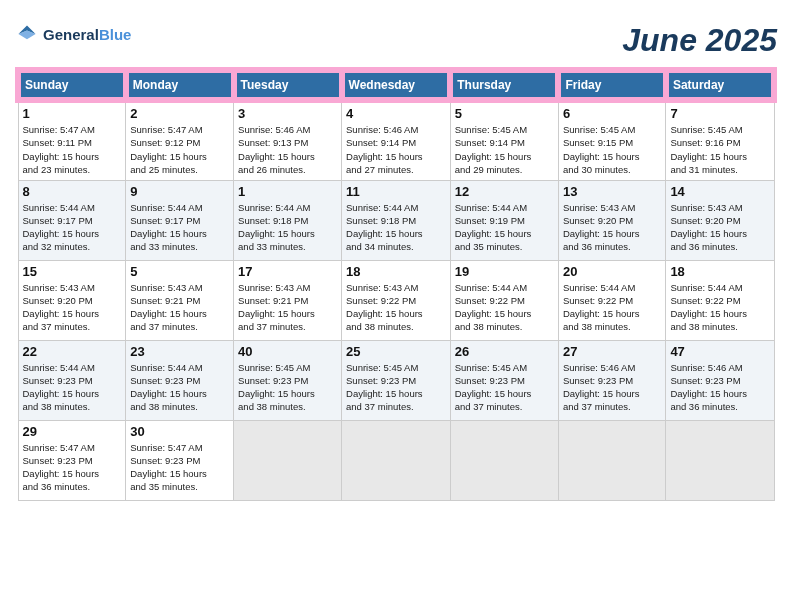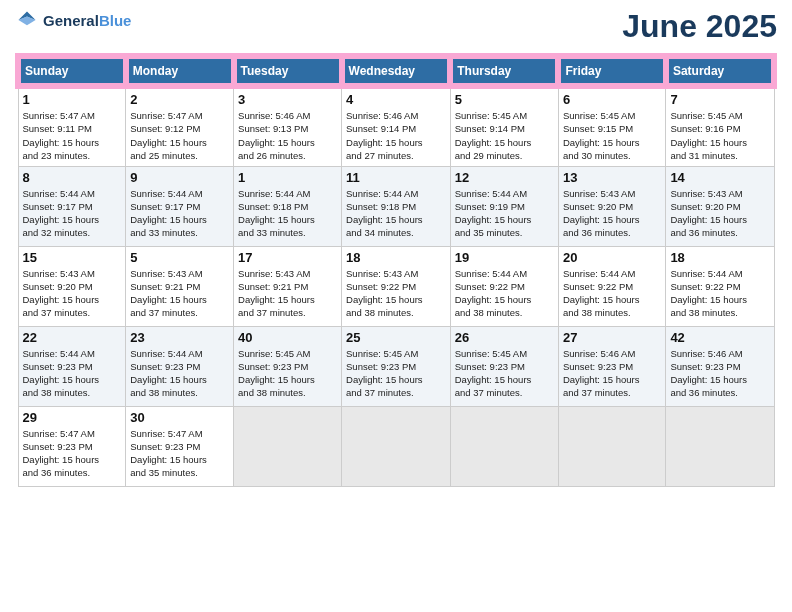--- a/index.html
+++ b/index.html
@@ -6,39 +6,40 @@
     body {
       width: 792px;
       height: 612px;
       font-family: Arial, sans-serif;
       background: #fff;
       overflow: hidden;
     }
     .page {
       width: 792px;
       height: 612px;
-      padding: 8px 15px;
+      padding: 22px 15px;
       background: #fff;
     }
     .header {
       display: flex;
       justify-content: space-between;
       align-items: flex-start;
       margin-bottom: 8px;
     }
     .logo {
       display: flex;
       align-items: center;
       gap: 4px;
     }
     .logo-icon {
       width: 24px;
       height: 24px;
     }
     .title-block {
+      font-style: italic;
     }
     .month-title {
       font-size: 32px;
       font-weight: bold;
       color: #1a3a5c;
     }
     .location {
       font-size: 14px;
       color: #333;
     }
@@ -227,21 +228,21 @@
           </td>
           <td>
             <span class="day-num">26</span>
 <div class="day-info">Sunrise: 5:45 AM<br>Sunset: 9:23 PM<br>Daylight: 15 hours<br>and 37 minutes.</div>
           </td>
           <td>
             <span class="day-num">27</span>
 <div class="day-info">Sunrise: 5:46 AM<br>Sunset: 9:23 PM<br>Daylight: 15 hours<br>and 37 minutes.</div>
           </td>
           <td>
-            <span class="day-num">42</span>
+            <span class="day-num">47</span>
 <div class="day-info">Sunrise: 5:46 AM<br>Sunset: 9:23 PM<br>Daylight: 15 hours<br>and 36 minutes.</div>
           </td>
         </tr>
         <tr>
           <td>
             <span class="day-num">29</span>
 <div class="day-info">Sunrise: 5:47 AM<br>Sunset: 9:23 PM<br>Daylight: 15 hours<br>and 36 minutes.</div>
           </td>
           <td>
             <span class="day-num">30</span>

